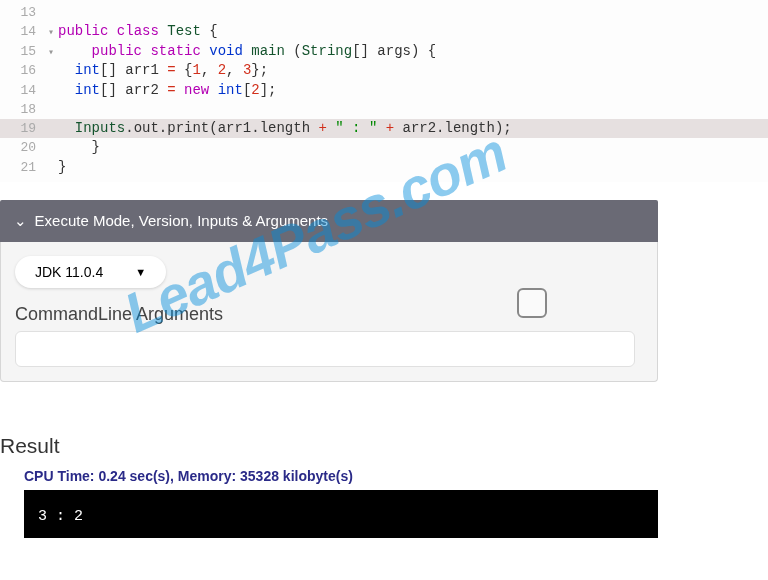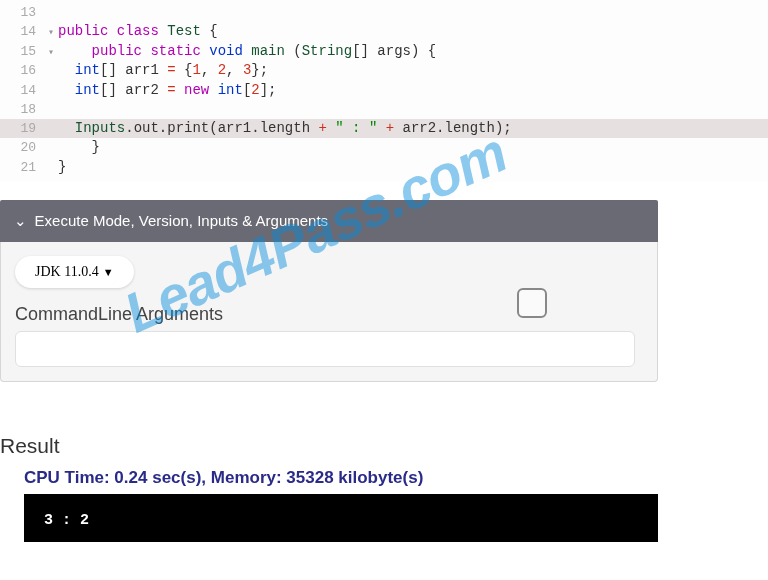--- a/index.html
+++ b/index.html
@@ -70,23 +70,22 @@
       border-radius: 0 0 4px 4px;
       width: 658px;
     }
     .select-wrap {
       display: inline-flex;
       align-items: center;
       background: #fff;
       border-radius: 22px;
       padding: 8px 20px;
       box-shadow: 0 1px 3px rgba(0,0,0,0.15);
-      gap: 4px;
+      gap: 32px;
       font-size: 14px;
-      font-family: Liberation Serif, serif;
     }
     .chevron-down-small {
       font-size: 11px;
     }
     .checkbox-outline {
       position: absolute;
       right: 110px;
       width: 30px;
       height: 30px;
       border: 2px solid #888;
@@ -110,31 +109,31 @@
     }
     .result-heading {
       font-size: 21px;
       color: #333;
       margin-top: 52px;
       font-weight: 400;
     }
     .stats-line {
       margin-top: 10px;
       margin-left: 24px;
-      font-size: 17px;
+      font-size: 14px;
       font-weight: bold;
       color: #2a2a88;
     }
     .terminal {
       background: #000;
       color: #fff;
       font-family: 'Courier New', monospace;
-      font-weight: bold;
+      font-weight: normal;
       font-size: 15px;
-      padding: 18px 20px;
+      padding: 18px 14px;
       margin-top: 6px;
       margin-left: 24px;
       width: 634px;
       height: 48px;
     }
     .watermark {
       position: absolute;
       top: 200px;
       left: 110px;
       font-size: 56px;

